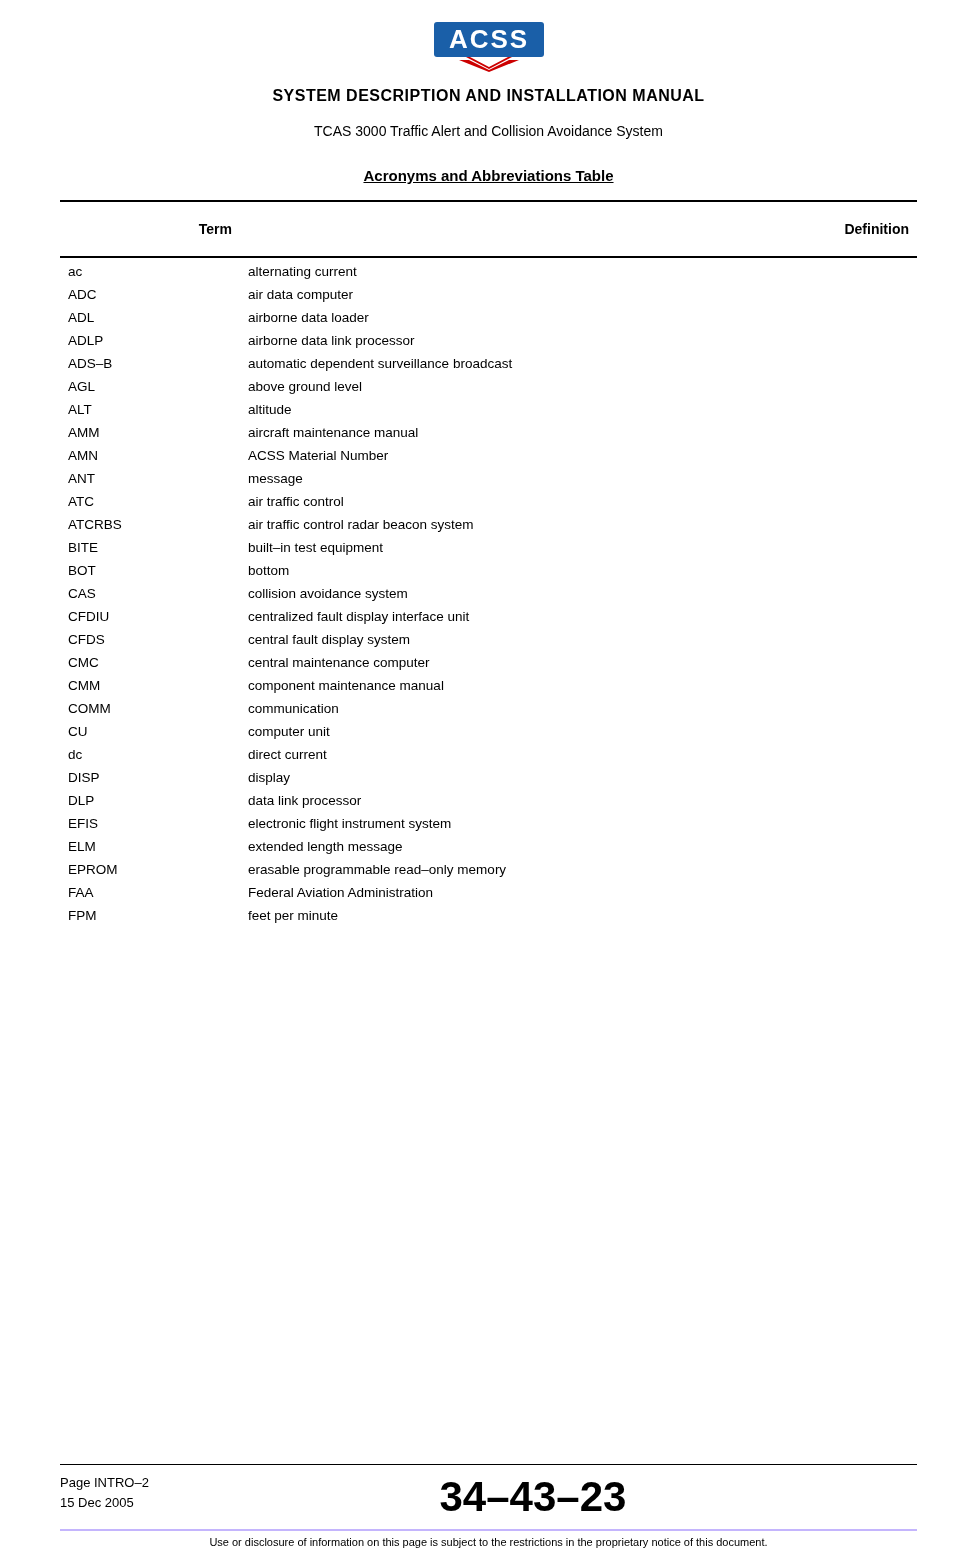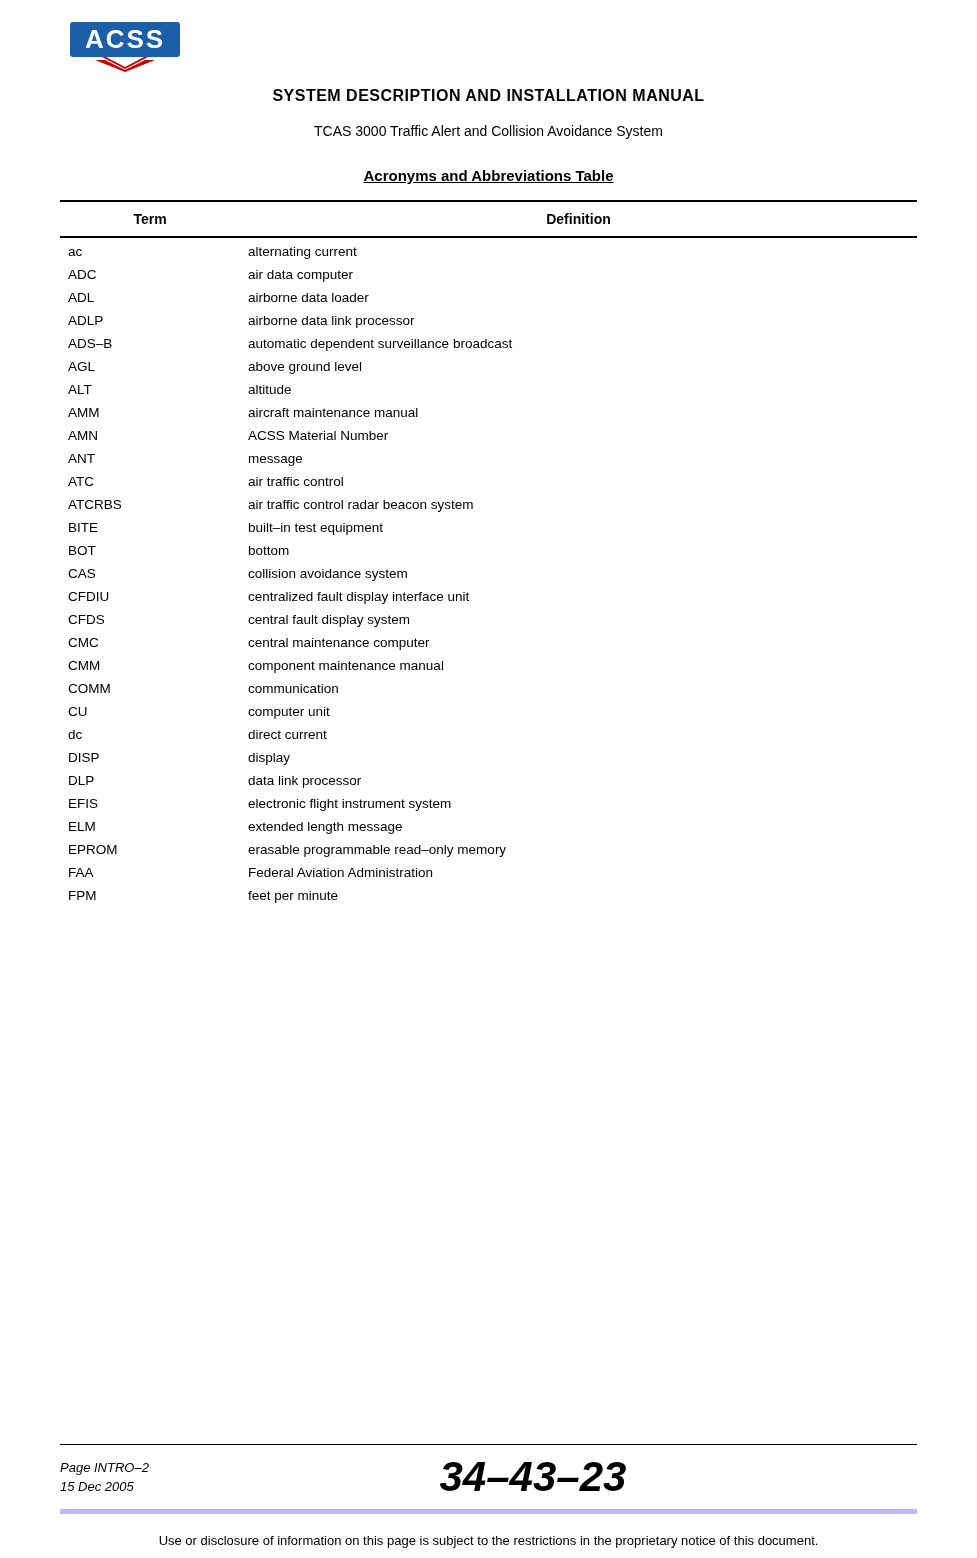--- a/index.html
+++ b/index.html
@@ -19,20 +19,21 @@
       display: flex;
       flex-direction: column;
       padding: 0 60px;
       position: relative;
     }
 
     
     .header {
       display: flex;
       flex-direction: column;
+      align-items: center;
       padding-top: 20px;
       padding-bottom: 10px;
     }
 
     .logo-container {
       margin-bottom: 8px;
     }
 
     .logo-svg {
       width: 130px;
@@ -65,22 +66,22 @@
     
     .acronym-table {
       width: 100%;
       border-collapse: collapse;
       margin-top: 0;
     }
 
     .acronym-table thead tr th {
       font-weight: bold;
       font-size: 14px;
-      text-align: center;
-      padding: 9px 8px;
+      text-align: right;
+      padding: 19px 8px;
       border-top: 2.5px solid #000;
       border-bottom: 2.5px solid #000;
     }
 
     .acronym-table thead tr th:first-child {
       width: 180px;
     }
 
     .acronym-table tbody tr td {
       font-size: 13.5px;
@@ -105,42 +106,41 @@
     }
 
     .footer-line {
       border-top: 1px solid #000;
       margin-bottom: 8px;
     }
 
     .footer-content {
       display: flex;
       justify-content: space-between;
-      align-items: center;
-      font-style: italic;
+      align-items: flex-start;
     }
 
     .footer-left {
       font-size: 13px;
       line-height: 1.5;
     }
 
     .footer-center {
       font-size: 42px;
       font-weight: bold;
       text-align: center;
       flex: 1;
     }
 
     .footer-bottom-notice {
-      font-size: 13px;
+      font-size: 11px;
       text-align: center;
       margin-top: 8px;
-      border-top: 5px solid #c4b5fd;
-      padding-top: 19px;
+      border-top: 2px solid #c4b5fd;
+      padding-top: 5px;
     }
   </style>
 </head>
 <body>
 
 <div class="page-wrapper">
 
   <div class="header">
     <div class="logo-container">
       

